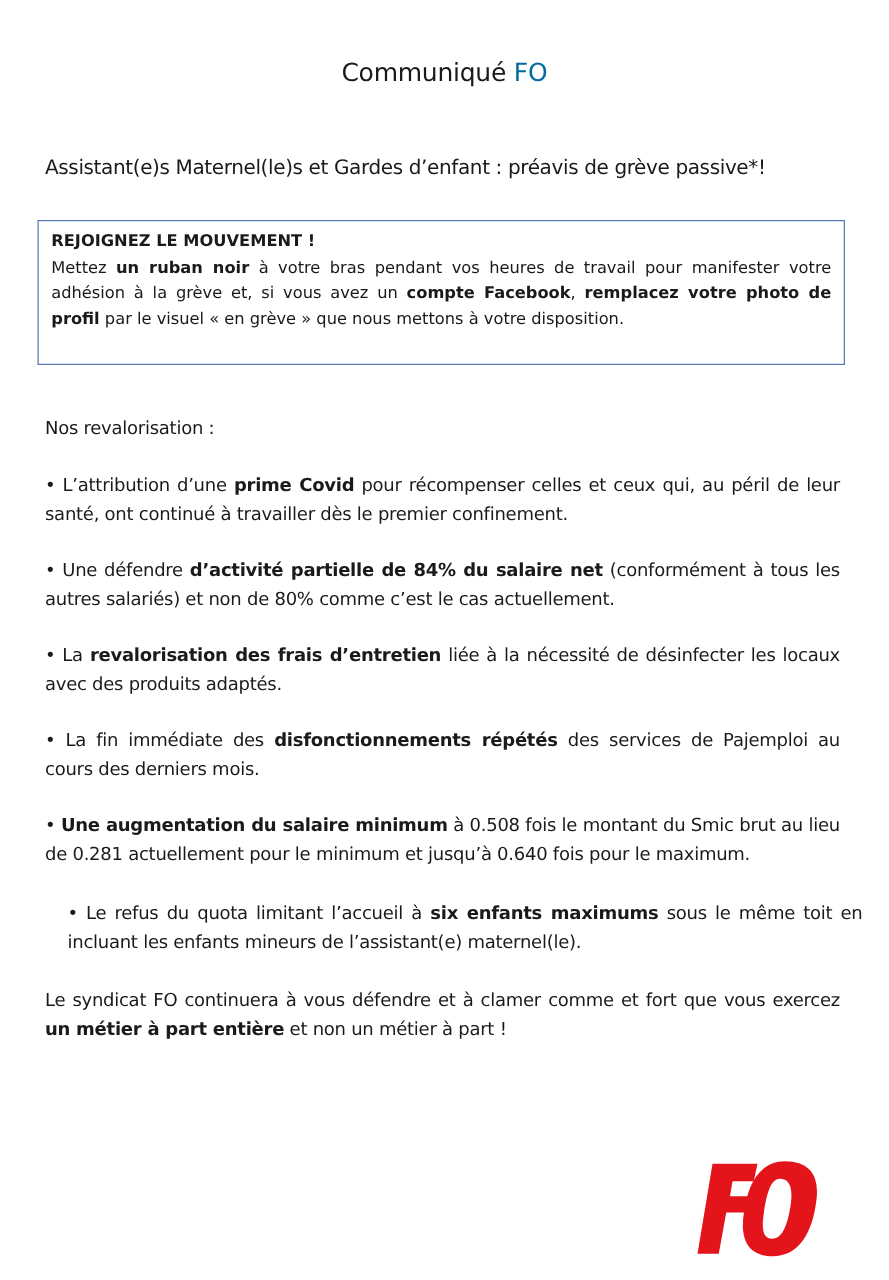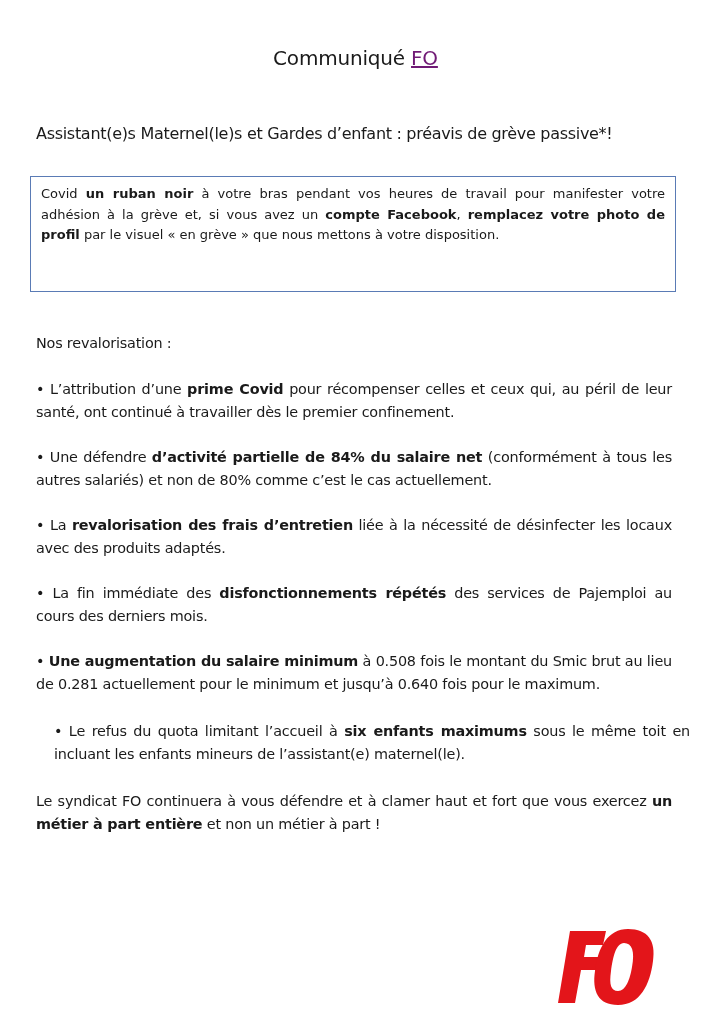--- a/index.html
+++ b/index.html
@@ -1,20 +1,20 @@
 <!DOCTYPE html>
 <html><head>
 <meta charset="utf-8">
 <style>
   html, body { margin:0; padding:0; background:#ffffff; }
   body { width:711px; height:1024px; position:relative; overflow:hidden;
          font-family: "DejaVu Sans", "Liberation Sans", sans-serif; color:#1a1a1a; }
   .header { position:absolute; top:46px; left:0; width:711px; text-align:center;
             font-size:20px; letter-spacing:-0.2px; }
-  .header .fo { color:#701a75;text-decoration:underline; }
+  .header .fo { color:#0369a1; }
   .subtitle { position:absolute; top:124px; left:36px; width:640px;
               font-size:16px; letter-spacing:-0.3px; white-space:nowrap; }
   .box { position:absolute; top:176px; left:30px; width:646px; height:116px;
          border:1.3px solid #5a7bb5; box-sizing:border-box; padding:7px 10px 0 10px;
          font-family:"DejaVu Sans","Liberation Sans",sans-serif; font-size:13px; line-height:20.5px; }
   .box .title { font-weight:bold; }
   .box p { margin:0; text-align:justify; text-align-last:left; }
   .content { position:absolute; left:36px; width:636px; font-size:14.4px; line-height:22.5px; letter-spacing:-0.2px; }
   .content p { margin:0; text-align:justify; }
   .b { font-weight:bold; font-weight:600; }
@@ -23,21 +23,22 @@
 </head>
 <body>
 
 <div class="header">
   <span>Communiqué </span><span class="fo">FO</span>
 </div>
 
 <div class="subtitle">Assistant(e)s Maternel(le)s et Gardes d’enfant : préavis de grève passive*!</div>
 
 <div class="box">
-  <p><span>Covid </span><span class="b">un ruban noir</span><span> à votre bras pendant vos heures de travail pour manifester votre adhésion à la grève et, si vous avez un </span><span class="b">compte Facebook</span><span>, </span><span class="b">remplacez votre photo de profil</span><span> par le visuel « en grève » que nous mettons à votre disposition.</span></p>
+  <div class="title">REJOIGNEZ LE MOUVEMENT !</div>
+  <p><span>Mettez </span><span class="b">un ruban noir</span><span> à votre bras pendant vos heures de travail pour manifester votre adhésion à la grève et, si vous avez un </span><span class="b">compte Facebook</span><span>, </span><span class="b">remplacez votre photo de profil</span><span> par le visuel « en grève » que nous mettons à votre disposition.</span></p>
 </div>
 
 <div class="content" style="top:332px;">Nos revalorisation :</div>
 
 <div class="content" style="top:378px;">
     <p><span>• L’attribution d’une </span><span class="b">prime Covid</span><span> pour récompenser celles et ceux qui, au péril de leur santé, ont continué à travailler dès le premier confinement.</span></p>
   </div>
 <div class="content" style="top:446px;">
     <p><span>• Une défendre </span><span class="b">d’activité partielle de 84% du salaire net</span><span> (conformément à tous les autres salariés) et non de 80% comme c’est le cas actuellement.</span></p>
   </div>
@@ -48,21 +49,21 @@
     <p><span>• La fin immédiate des </span><span class="b">disfonctionnements répétés</span><span> des services de Pajemploi au cours des derniers mois.</span></p>
   </div>
 <div class="content" style="top:650px;">
     <p><span>• </span><span class="b">Une augmentation du salaire minimum</span><span> à 0.508 fois le montant du Smic brut au lieu de 0.281 actuellement pour le minimum et jusqu’à 0.640 fois pour le maximum.</span></p>
   </div>
 <div class="content" style="top:720px;margin-left:18px;">
     <p><span>• Le refus du quota limitant l’accueil à </span><span class="b">six enfants maximums</span><span> sous le même toit en incluant les enfants mineurs de l’assistant(e) maternel(le).</span></p>
   </div>
 
 <div class="content" style="top:790px;">
-    <p><span>Le syndicat FO continuera à vous défendre et à clamer haut et fort que vous exercez </span><span class="b">un métier à part entière</span><span> et non un métier à part !</span></p>
+    <p><span>Le syndicat FO continuera à vous défendre et à clamer comme et fort que vous exercez </span><span class="b">un métier à part entière</span><span> et non un métier à part !</span></p>
   </div>
 
 <div class="logo">
   <svg width="110" height="80" viewBox="0 0 110 80">
     <g fill="#e3151a">
       <path d="M14 4 L50 4 L47 18 L30 18 L28 30 L43 30 L40 43 L25 43 L19 76 L2 76 Z"></path>
       <path d="M72 2 C92 2 100 14 97 34 C94 58 84 78 62 78 C42 78 36 64 39 44 C42 20 52 2 72 2 Z M68 16 C60 16 57 30 55 44 C53 58 55 64 62 64 C70 64 74 52 76 40 C79 24 76 16 68 16 Z"></path>
     </g>
   </svg>
 </div>

